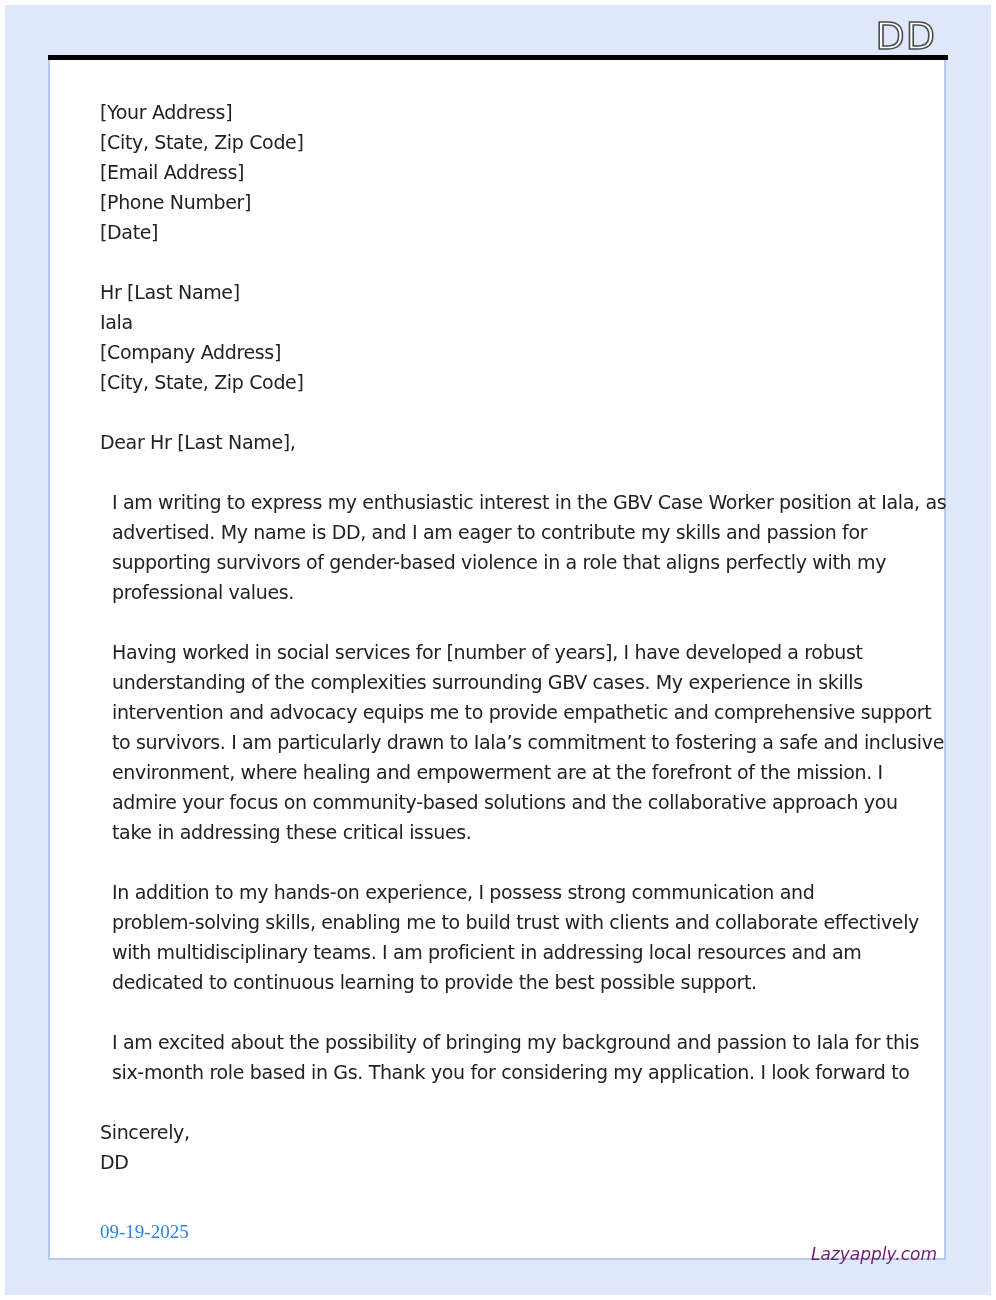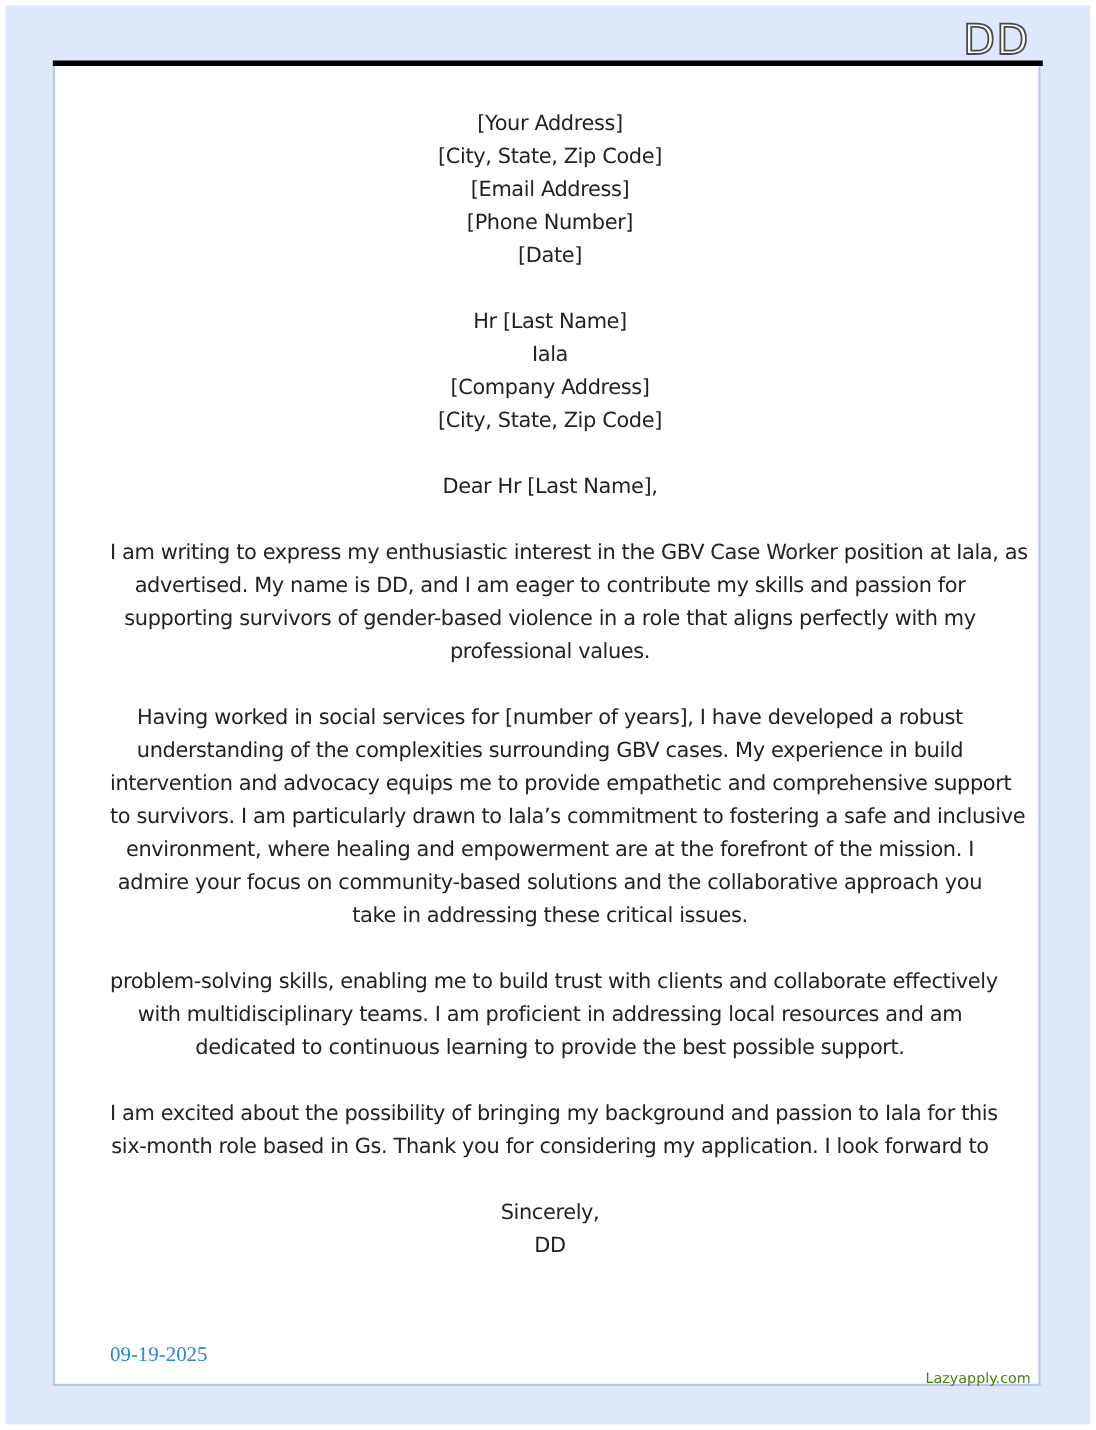--- a/index.html
+++ b/index.html
@@ -32,30 +32,30 @@
     border-left: 2px solid #b5c8ee;
     border-right: 2px solid #b5c8ee;
     border-bottom: 2px solid #b5c8ee;
     box-sizing: border-box;
   }
   .content {
     position: absolute; left: 100px; top: 97px; width: 800px;
     font-size: 19px; line-height: 30px; color: #222222;
     letter-spacing: -0.35px;
   }
-  .line { display: block; white-space: nowrap; text-align: center; }
+  .line { display: block; white-space: nowrap; }
   .gap { height: 30px; }
-  .para { display: block; }
+  .para { display: block; margin-left: 12px; }
   .date-stamp {
     position: absolute; left: 100px; top: 1217px;
     font-size: 19px; line-height: 30px; color: #2a84e0; font-family: Liberation Serif, serif;
   }
   .footer-brand {
     position: absolute; right: 59px; top: 1245px;
-    font-size: 13px; color: #4d7c0f; line-height: 18px;
+    font-size: 17px; color: #701a75; line-height: 18px; font-style: italic;
   }
 </style>
 </head>
 <body>
 
 <div class="outer"></div>
 <div class="monogram">DD</div>
 <div class="top-bar"></div>
 
 <div class="page"></div>
@@ -82,30 +82,31 @@
   <div class="para">
     <span class="line">I am writing to express my enthusiastic interest in the GBV Case Worker position at Iala, as</span>
     <span class="line">advertised. My name is DD, and I am eager to contribute my skills and passion for</span>
     <span class="line">supporting survivors of gender-based violence in a role that aligns perfectly with my</span>
     <span class="line">professional values.</span>
   </div>
   <div class="gap"></div>
 
   <div class="para">
     <span class="line">Having worked in social services for [number of years], I have developed a robust</span>
-    <span class="line">understanding of the complexities surrounding GBV cases. My experience in build</span>
+    <span class="line">understanding of the complexities surrounding GBV cases. My experience in skills</span>
     <span class="line">intervention and advocacy equips me to provide empathetic and comprehensive support</span>
     <span class="line">to survivors. I am particularly drawn to Iala’s commitment to fostering a safe and inclusive</span>
     <span class="line">environment, where healing and empowerment are at the forefront of the mission. I</span>
     <span class="line">admire your focus on community-based solutions and the collaborative approach you</span>
     <span class="line">take in addressing these critical issues.</span>
   </div>
   <div class="gap"></div>
 
   <div class="para">
+    <span class="line">In addition to my hands-on experience, I possess strong communication and</span>
     <span class="line">problem-solving skills, enabling me to build trust with clients and collaborate effectively</span>
     <span class="line">with multidisciplinary teams. I am proficient in addressing local resources and am</span>
     <span class="line">dedicated to continuous learning to provide the best possible support.</span>
   </div>
   <div class="gap"></div>
 
   <div class="para">
     <span class="line">I am excited about the possibility of bringing my background and passion to Iala for this</span>
     <span class="line">six-month role based in Gs. Thank you for considering my application. I look forward to</span>
   </div>

